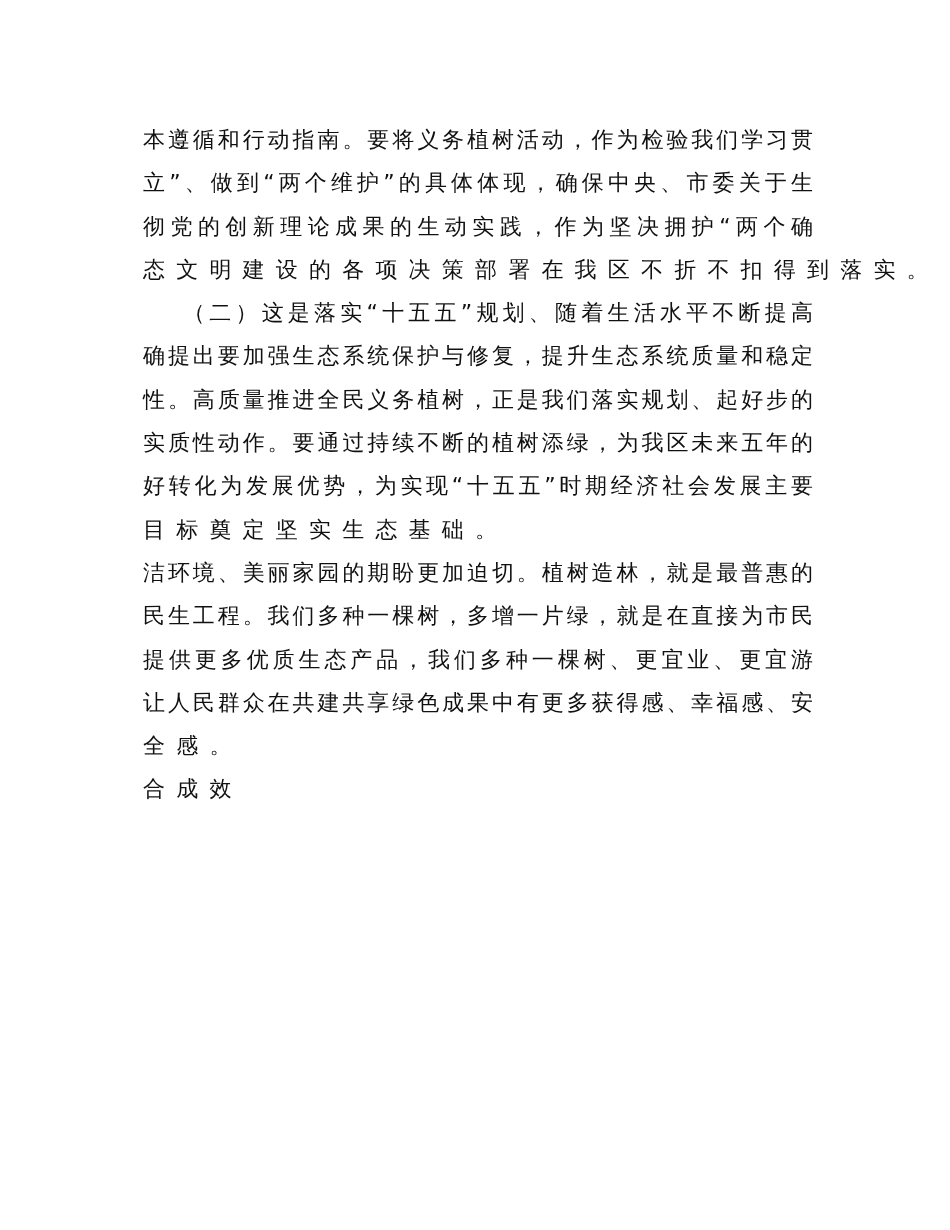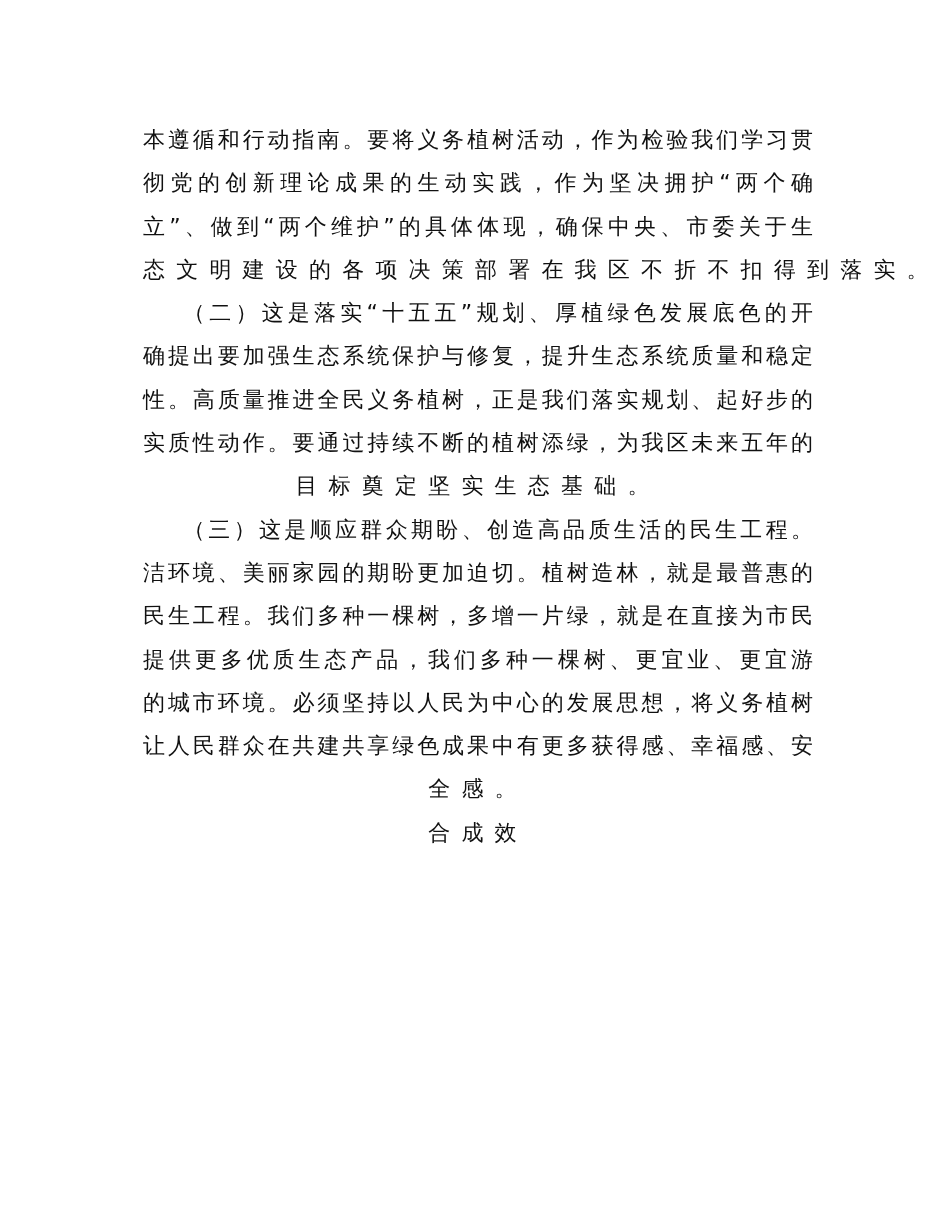--- a/index.html
+++ b/index.html
@@ -29,55 +29,53 @@
       left: 143px;
       top: 118px;
       width: 670px;
     }
     .line {
       height: 43.3px;
       line-height: 43.3px;
       font-size: 22px;
       white-space: nowrap;
       letter-spacing: 9.6px;
-      text-align: center;
     }
     .line.justify {
       text-align: justify;
       text-align-last: justify;
       letter-spacing: 0;
     }
   </style>
 </head>
 <body>
 
 <div class="page">
   <div class="text-body">
 
     <div>
       <div class="line justify">本遵循和行动指南。要将义务植树活动，作为检验我们学习贯</div>
+      <div class="line justify">立”、做到“两个维护”的具体体现，确保中央、市委关于生</div>
       <div class="line justify">彻党的创新理论成果的生动实践，作为坚决拥护“两个确</div>
-      <div class="line justify">立”、做到“两个维护”的具体体现，确保中央、市委关于生</div>
       <div class="line" style="letter-spacing:11.2px">态文明建设的各项决策部署在我区不折不扣得到落实。</div>
     </div>
 
     <div>
-      <div class="line justify" style="padding-left:40px">（二）这是落实“十五五”规划、厚植绿色发展底色的开</div>
+      <div class="line justify" style="padding-left:40px">（二）这是落实“十五五”规划、随着生活水平不断提高</div>
       <div class="line justify">确提出要加强生态系统保护与修复，提升生态系统质量和稳定</div>
       <div class="line justify">性。高质量推进全民义务植树，正是我们落实规划、起好步的</div>
       <div class="line justify">实质性动作。要通过持续不断的植树添绿，为我区未来五年的</div>
+      <div class="line justify">好转化为发展优势，为实现“十五五”时期经济社会发展主要</div>
       <div class="line" style="letter-spacing:11.2px">目标奠定坚实生态基础。</div>
     </div>
 
     <div>
-      <div class="line justify" style="padding-left:40px">（三）这是顺应群众期盼、创造高品质生活的民生工程。</div>
       <div class="line justify">洁环境、美丽家园的期盼更加迫切。植树造林，就是最普惠的</div>
       <div class="line justify">民生工程。我们多种一棵树，多增一片绿，就是在直接为市民</div>
       <div class="line justify">提供更多优质生态产品，我们多种一棵树、更宜业、更宜游</div>
-      <div class="line justify">的城市环境。必须坚持以人民为中心的发展思想，将义务植树</div>
       <div class="line justify">让人民群众在共建共享绿色成果中有更多获得感、幸福感、安</div>
       <div class="line" style="letter-spacing:11.2px">全感。</div>
     </div>
 
     <div>
       <div class="line" style="letter-spacing:11.2px">合成效</div>
     </div>
 
   </div>
 </div>

